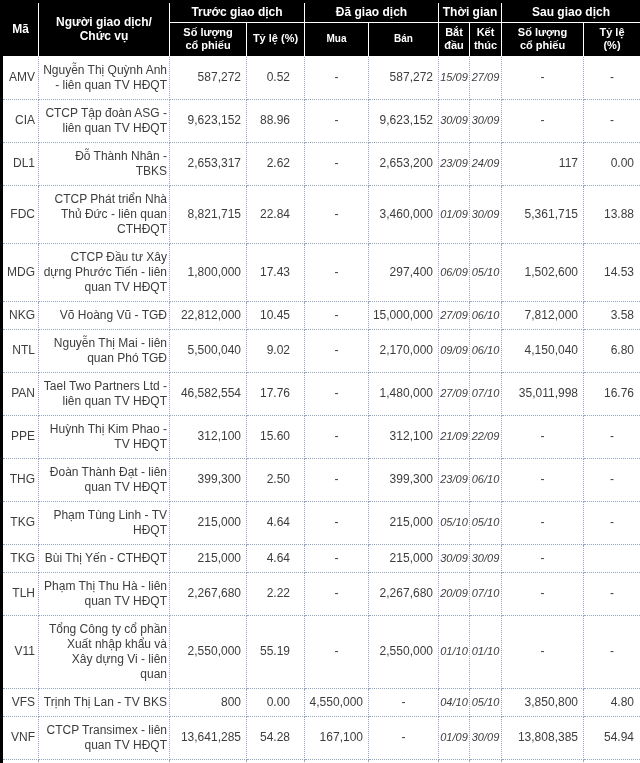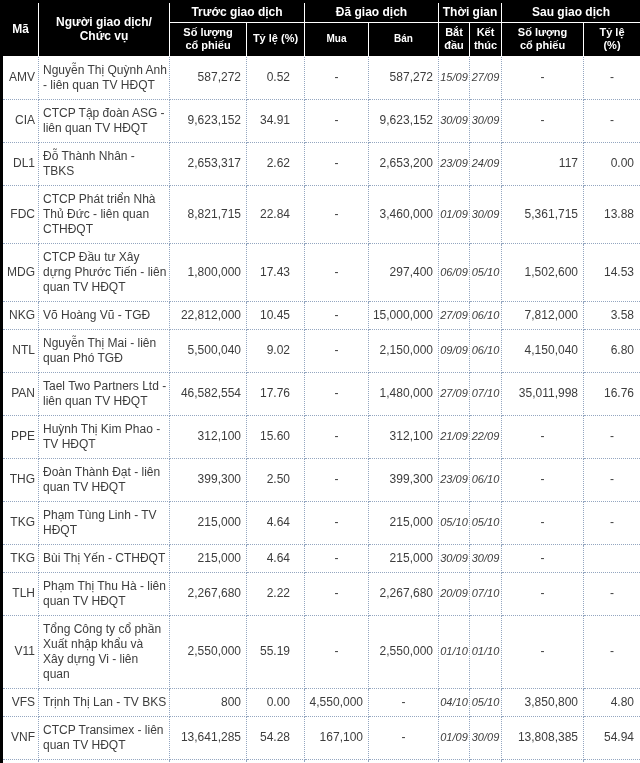--- a/index.html
+++ b/index.html
@@ -39,21 +39,21 @@
   tbody td {
     background: #ffffff;
     color: #3d3d3d;
     border: 1px dotted #94a6c0;
     font-size: 12px;
     line-height: 15px;
     vertical-align: middle;
     padding: 6px 3px;
   }
   td.c-code   { text-align: right; }
-  td.c-trader { text-align: left; padding-left: 4px; padding-right: 2px; }
+  td.c-trader { text-align: right; padding-left: 4px; padding-right: 2px; }
   td.c-num    { text-align: right; padding-right: 5px; }
   td.c-tl1    { padding-right: 14px; }
   td.c-tl2    { padding-right: 6px; }
   td.c-date   { text-align: center; font-size: 11px; padding-left: 0; padding-right: 0; font-style: italic; }
   td.dash     { text-align: center; padding-right: 3px !important; }
 </style>
 </head>
 <body>
 
 <div class="page">
@@ -106,21 +106,21 @@
           <td class="c-num">587,272</td>
           <td class="c-date">15/09</td>
           <td class="c-date">27/09</td>
           <td class="c-num dash">-</td>
           <td class="c-num c-tl2 dash">-</td>
         </tr>
         <tr>
           <td class="c-code">CIA</td>
           <td class="c-trader">CTCP Tập đoàn ASG - liên quan TV HĐQT</td>
           <td class="c-num">9,623,152</td>
-          <td class="c-num c-tl1">34.91</td>
+          <td class="c-num c-tl1">88.96</td>
           <td class="c-num dash">-</td>
           <td class="c-num">9,623,152</td>
           <td class="c-date">30/09</td>
           <td class="c-date">30/09</td>
           <td class="c-num dash">-</td>
           <td class="c-num c-tl2 dash">-</td>
         </tr>
         <tr>
           <td class="c-code">DL1</td>
           <td class="c-trader">Đỗ Thành Nhân - TBKS</td>
@@ -168,21 +168,21 @@
           <td class="c-date">06/10</td>
           <td class="c-num">7,812,000</td>
           <td class="c-num c-tl2">3.58</td>
         </tr>
         <tr>
           <td class="c-code">NTL</td>
           <td class="c-trader">Nguyễn Thị Mai - liên quan Phó TGĐ</td>
           <td class="c-num">5,500,040</td>
           <td class="c-num c-tl1">9.02</td>
           <td class="c-num dash">-</td>
-          <td class="c-num">2,150,000</td>
+          <td class="c-num">2,170,000</td>
           <td class="c-date">09/09</td>
           <td class="c-date">06/10</td>
           <td class="c-num">4,150,040</td>
           <td class="c-num c-tl2">6.80</td>
         </tr>
         <tr>
           <td class="c-code">PAN</td>
           <td class="c-trader">Tael Two Partners Ltd - liên quan TV HĐQT</td>
           <td class="c-num">46,582,554</td>
           <td class="c-num c-tl1">17.76</td>

